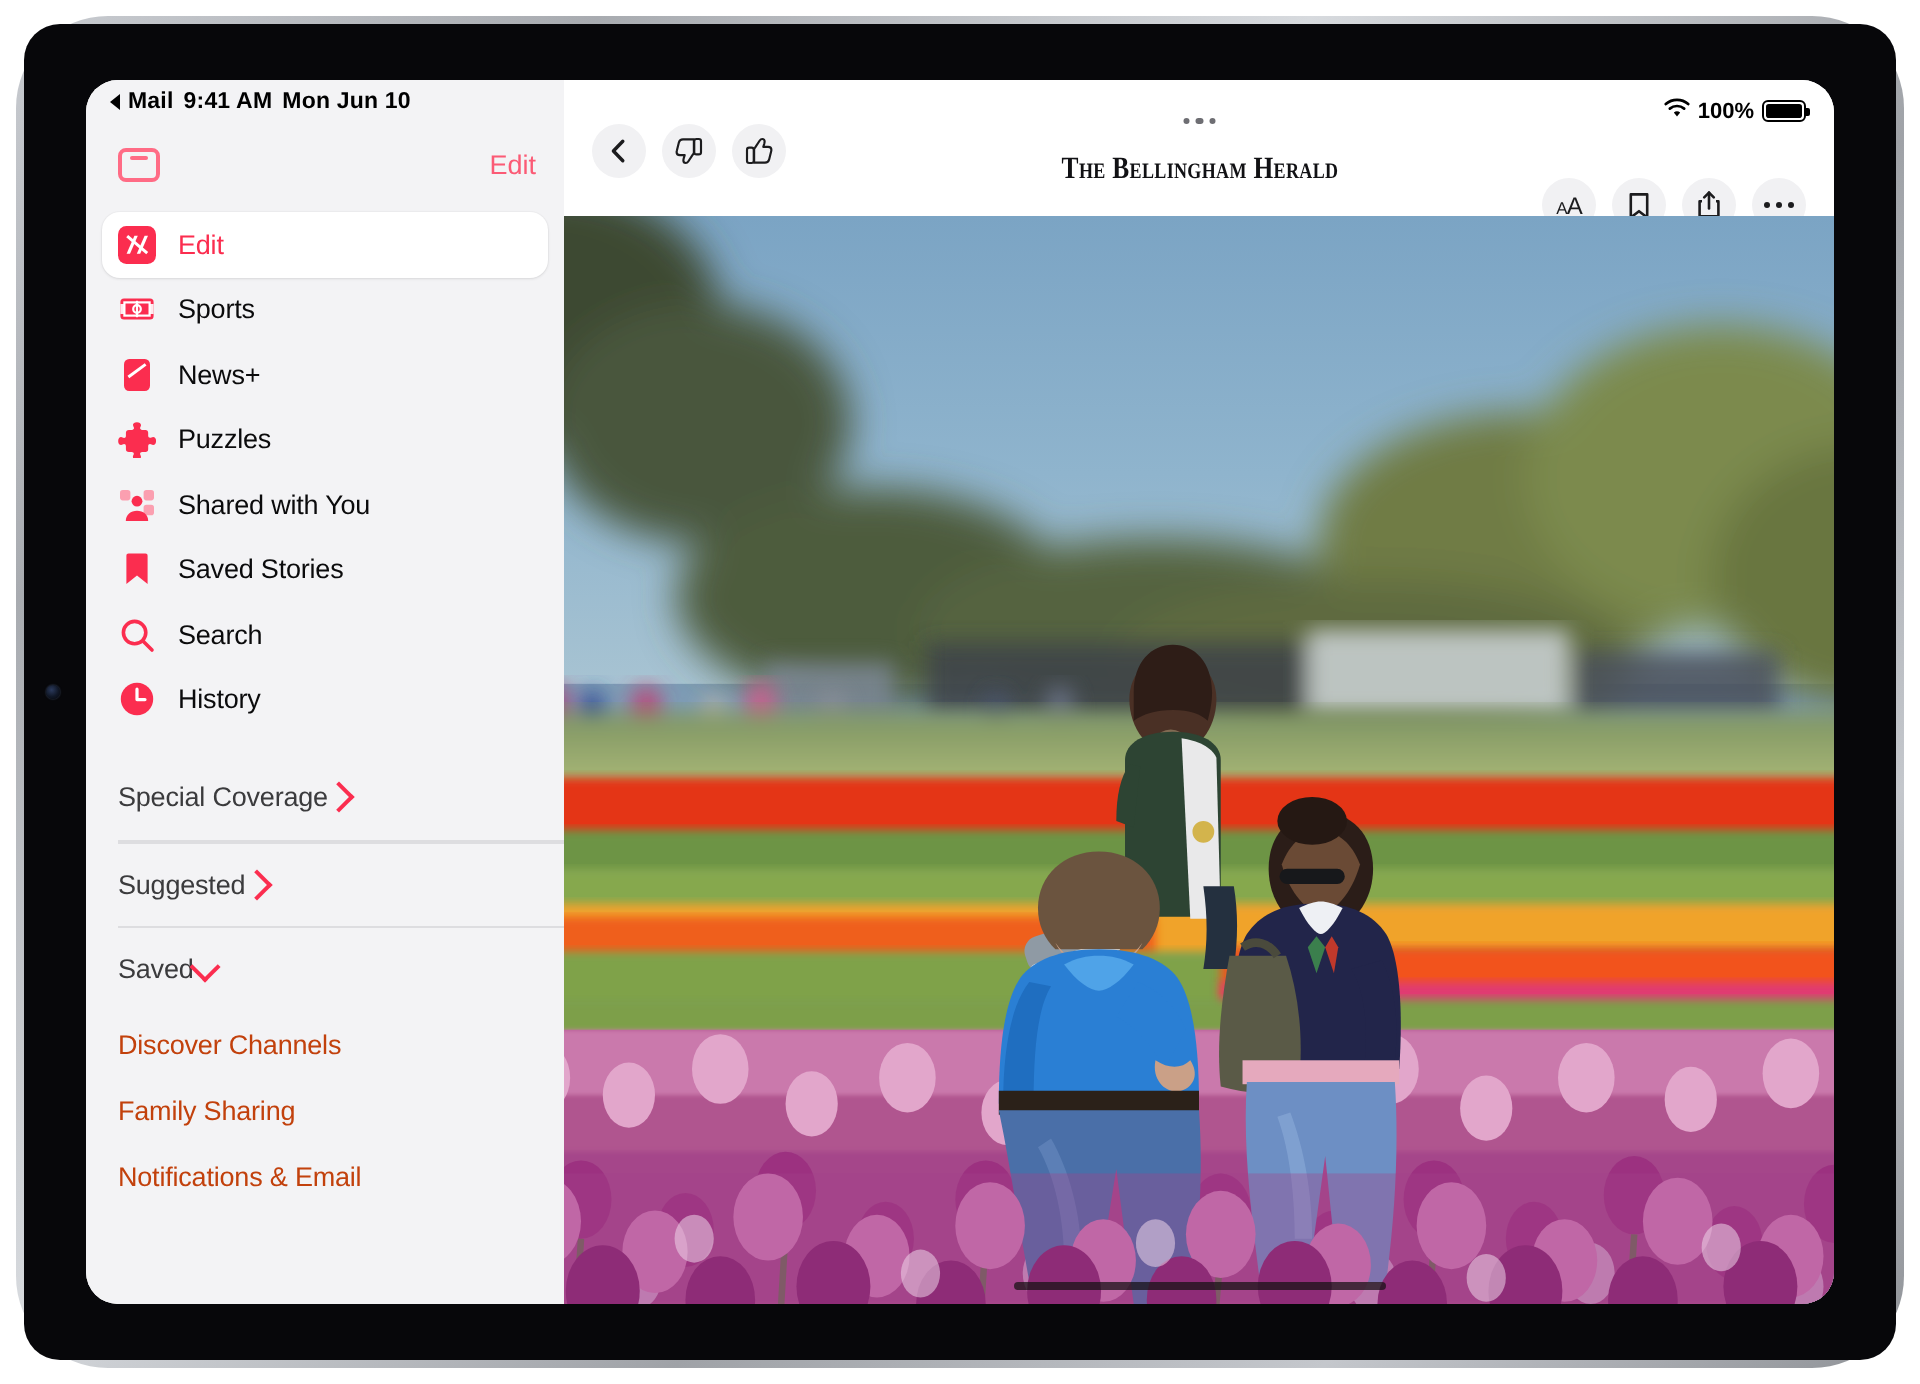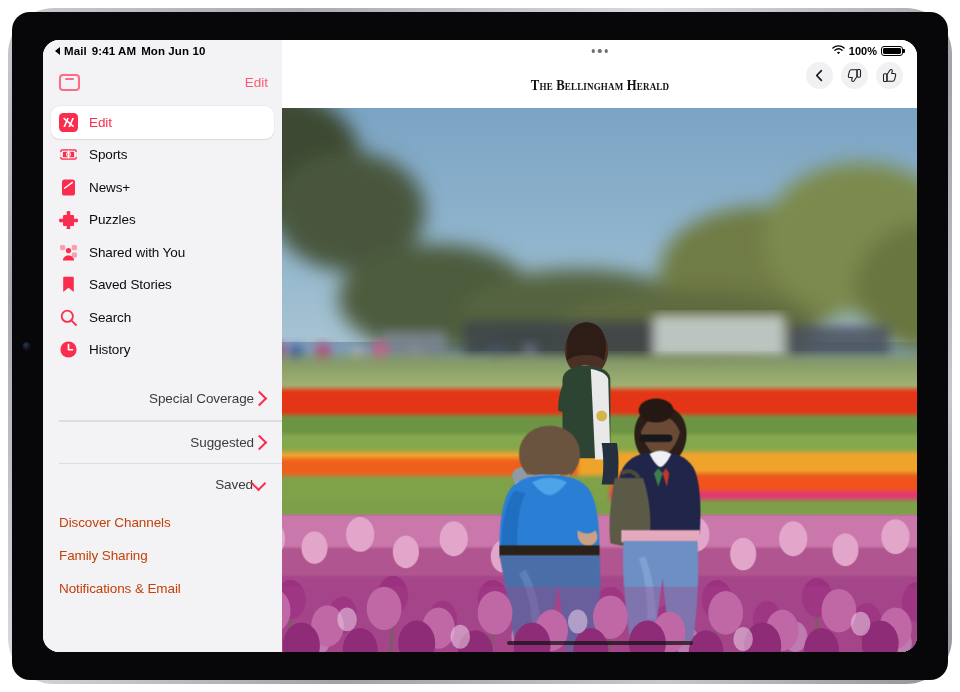--- a/index.html
+++ b/index.html
@@ -128,21 +128,21 @@
   }
   .nav-item.selected .label { color: #fb2d4f; }
   .nav-icon { width: 19px; height: 19px; flex: 0 0 19px; display:block; }
 
   
   #sections { padding: 12px 0 0 0; }
   .sec-row {
     height: 41.5px;
     display: flex;
     align-items: center;
-    justify-content: flex-end;
+    justify-content: flex-start;
     padding: 0 14px 0 16px;
     cursor: pointer;
     position: relative;
   }
   .sec-row .sec-label {
     font-size: 13.5px;
     color: #3b3b3d;
     letter-spacing: -.1px;
   }
   .sec-div {
@@ -175,21 +175,21 @@
     flex: 1 1 auto;
     height: 100%;
     background: #ffffff;
     display: flex;
     flex-direction: column;
     position: relative;
   }
   #pane-status {
     height: 22px;
     display: flex;
-    align-items: center;
+    align-items: flex-end;
     justify-content: space-between;
     padding: 0 14px 0 0;
     position: relative;
   }
   #multitask-dots {
     position: absolute;
     left: 50%;
     transform: translateX(-50%);
     display: flex;
     gap: 3px;
@@ -224,21 +224,21 @@
     transform: translateY(-50%);
     width:1.7px; height:4px;
     background:#000;
     border-radius:0 1px 1px 0;
   }
   .battery i { display:block; height:100%; background:#000; border-radius:1.4px; }
 
   #toolbar {
     height: 46px;
     display: flex;
-    align-items: flex-end;
+    align-items: flex-start;
     padding: 0 14px;
     position: relative;
     flex-direction: column;
   }
   .tb-left, .tb-right { display: flex; align-items: center; gap: 8px; }
   .tb-right { margin-left: auto; }
   .round-btn {
     width: 27px; height: 27px;
     border-radius: 50%;
     background: #f1f1f3;
@@ -480,20 +480,48 @@
             <div class="round-btn">
               <svg width="15" height="15" viewBox="0 0 16 16">
                 <path d="M5.4 14.2V7.2c0-.4.2-.6.5-1L8.4 2.4c.4-.6.8-.8 1.3-.8.8 0 1.3.5 1.3 1.3 0 .4-.1.8-.2 1.2l-.5 1.7h2.6c1 0 1.7.6 1.7 1.5 0 .3 0 .5-.1.8l-1.1 4.4c-.3 1.2-.9 1.7-2.2 1.7z" fill="none" stroke="#1c1c1e" stroke-width="1.15" stroke-linejoin="round"></path>
                 <rect x="1.6" y="6.2" width="3.6" height="8.2" rx="1.2" fill="none" stroke="#1c1c1e" stroke-width="1.15"></rect>
               </svg>
             </div>
           </div>
 
           <div id="masthead">The Bellingham Herald</div>
 
+          <div class="tb-right">
+
+            <div class="round-btn">
+              <span class="aa"><small>A</small>A</span>
+            </div>
+
+            <div class="round-btn">
+              <svg width="13" height="14" viewBox="0 0 13 14">
+                <path d="M2.4 1.2h8.2v11.6L6.5 9.6l-4.1 3.2z" fill="none" stroke="#1c1c1e" stroke-width="1.3" stroke-linejoin="round"></path>
+              </svg>
+            </div>
+
+            <div class="round-btn">
+              <svg width="13" height="15" viewBox="0 0 13 15">
+                <path d="M3 5.6H1.8v7.5h9.4V5.6H10" fill="none" stroke="#1c1c1e" stroke-width="1.3" stroke-linejoin="round"></path>
+                <line x1="6.5" y1="1.3" x2="6.5" y2="9.2" stroke="#1c1c1e" stroke-width="1.3" stroke-linecap="round"></line>
+                <path d="M4.1 3.7 6.5 1.3l2.4 2.4" fill="none" stroke="#1c1c1e" stroke-width="1.3" stroke-linecap="round" stroke-linejoin="round"></path>
+              </svg>
+            </div>
+
+            <div class="round-btn">
+              <span class="dots3">
+                  <i></i>
+                  <i></i>
+                  <i></i>
+                </span>
+            </div>
+          </div>
         </div>
 
         <div id="photo-wrap">
           <div id="photo">
             <svg viewBox="0 0 640 500" preserveAspectRatio="xMidYMid slice">
               <defs>
                 <linearGradient id="sky" x1="0" y1="0" x2="0" y2="1">
                   <stop offset="0%" stop-color="#7ba4c4"></stop>
                   <stop offset="55%" stop-color="#8fb4cd"></stop>
                   <stop offset="100%" stop-color="#a7c3d2"></stop>

